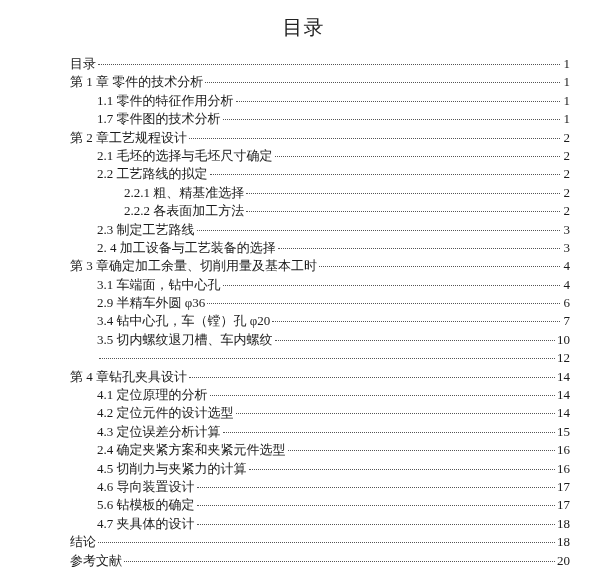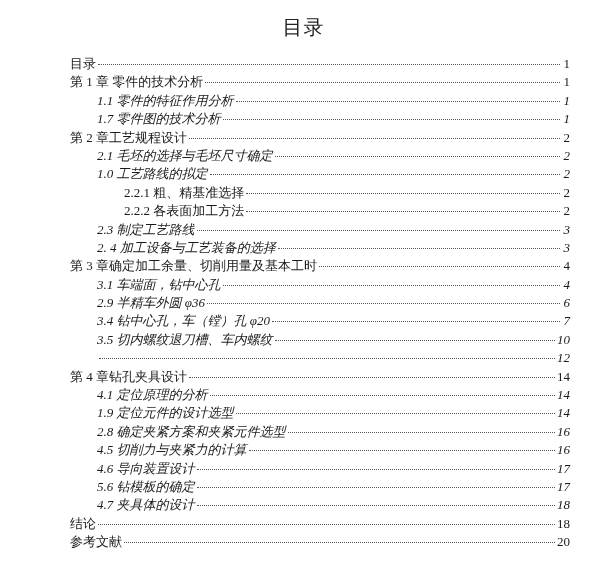--- a/index.html
+++ b/index.html
@@ -33,21 +33,21 @@
     }
     .toc-row {
       display: flex;
       align-items: baseline;
       height: 18.4px;
       line-height: 18.4px;
       font-size: 13px;
       white-space: nowrap;
     }
     .toc-row.lvl-1 { padding-left: 0; }
-    .toc-row.lvl-2 { padding-left: 27px; font-style: italic; }
+    .toc-row.lvl-2 { padding-left: 27px; }
     .toc-row.lvl-3 { padding-left: 54px; }
     .toc-label { flex: 0 0 auto; }
     .toc-leader {
       flex: 1 1 auto;
       border-bottom: 1px dotted #555;
       margin: 0 2px;
       position: relative;
       top: -3px;
       min-width: 10px;
     }
@@ -87,21 +87,21 @@
       <span class="toc-label">第 2 章工艺规程设计</span>
       <span class="toc-leader"></span>
       <span class="toc-page">2</span>
     </div>
   <div class="toc-row lvl-2">
       <span class="toc-label">2.1 毛坯的选择与毛坯尺寸确定</span>
       <span class="toc-leader"></span>
       <span class="toc-page">2</span>
     </div>
   <div class="toc-row lvl-2">
-      <span class="toc-label">1.0 工艺路线的拟定</span>
+      <span class="toc-label">2.2 工艺路线的拟定</span>
       <span class="toc-leader"></span>
       <span class="toc-page">2</span>
     </div>
   <div class="toc-row lvl-3">
       <span class="toc-label">2.2.1 粗、精基准选择</span>
       <span class="toc-leader"></span>
       <span class="toc-page">2</span>
     </div>
   <div class="toc-row lvl-3">
       <span class="toc-label">2.2.2 各表面加工方法</span>
@@ -151,26 +151,31 @@
       <span class="toc-label">第 4 章钻孔夹具设计</span>
       <span class="toc-leader"></span>
       <span class="toc-page">14</span>
     </div>
   <div class="toc-row lvl-2">
       <span class="toc-label">4.1 定位原理的分析</span>
       <span class="toc-leader"></span>
       <span class="toc-page">14</span>
     </div>
   <div class="toc-row lvl-2">
-      <span class="toc-label">1.9 定位元件的设计选型</span>
+      <span class="toc-label">4.2 定位元件的设计选型</span>
       <span class="toc-leader"></span>
       <span class="toc-page">14</span>
     </div>
   <div class="toc-row lvl-2">
-      <span class="toc-label">2.8 确定夹紧方案和夹紧元件选型</span>
+      <span class="toc-label">4.3 定位误差分析计算</span>
+      <span class="toc-leader"></span>
+      <span class="toc-page">15</span>
+    </div>
+  <div class="toc-row lvl-2">
+      <span class="toc-label">2.4 确定夹紧方案和夹紧元件选型</span>
       <span class="toc-leader"></span>
       <span class="toc-page">16</span>
     </div>
   <div class="toc-row lvl-2">
       <span class="toc-label">4.5 切削力与夹紧力的计算</span>
       <span class="toc-leader"></span>
       <span class="toc-page">16</span>
     </div>
   <div class="toc-row lvl-2">
       <span class="toc-label">4.6 导向装置设计</span>

